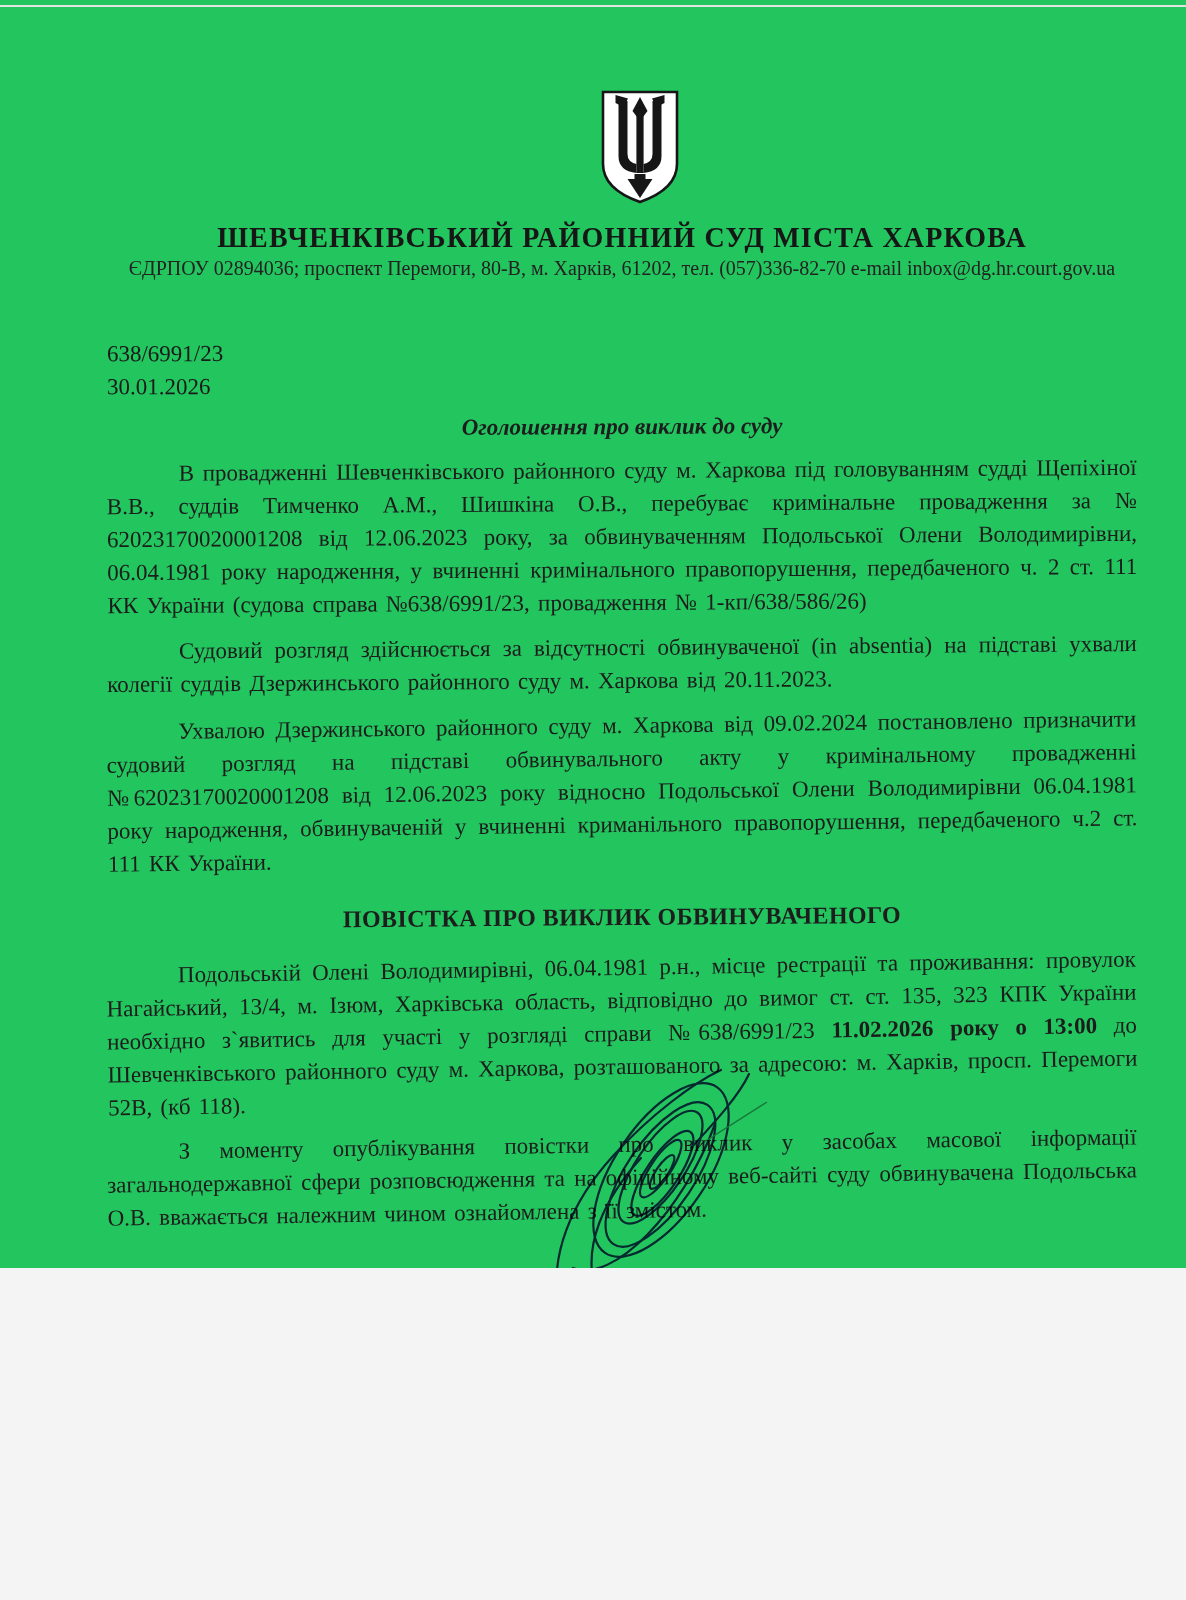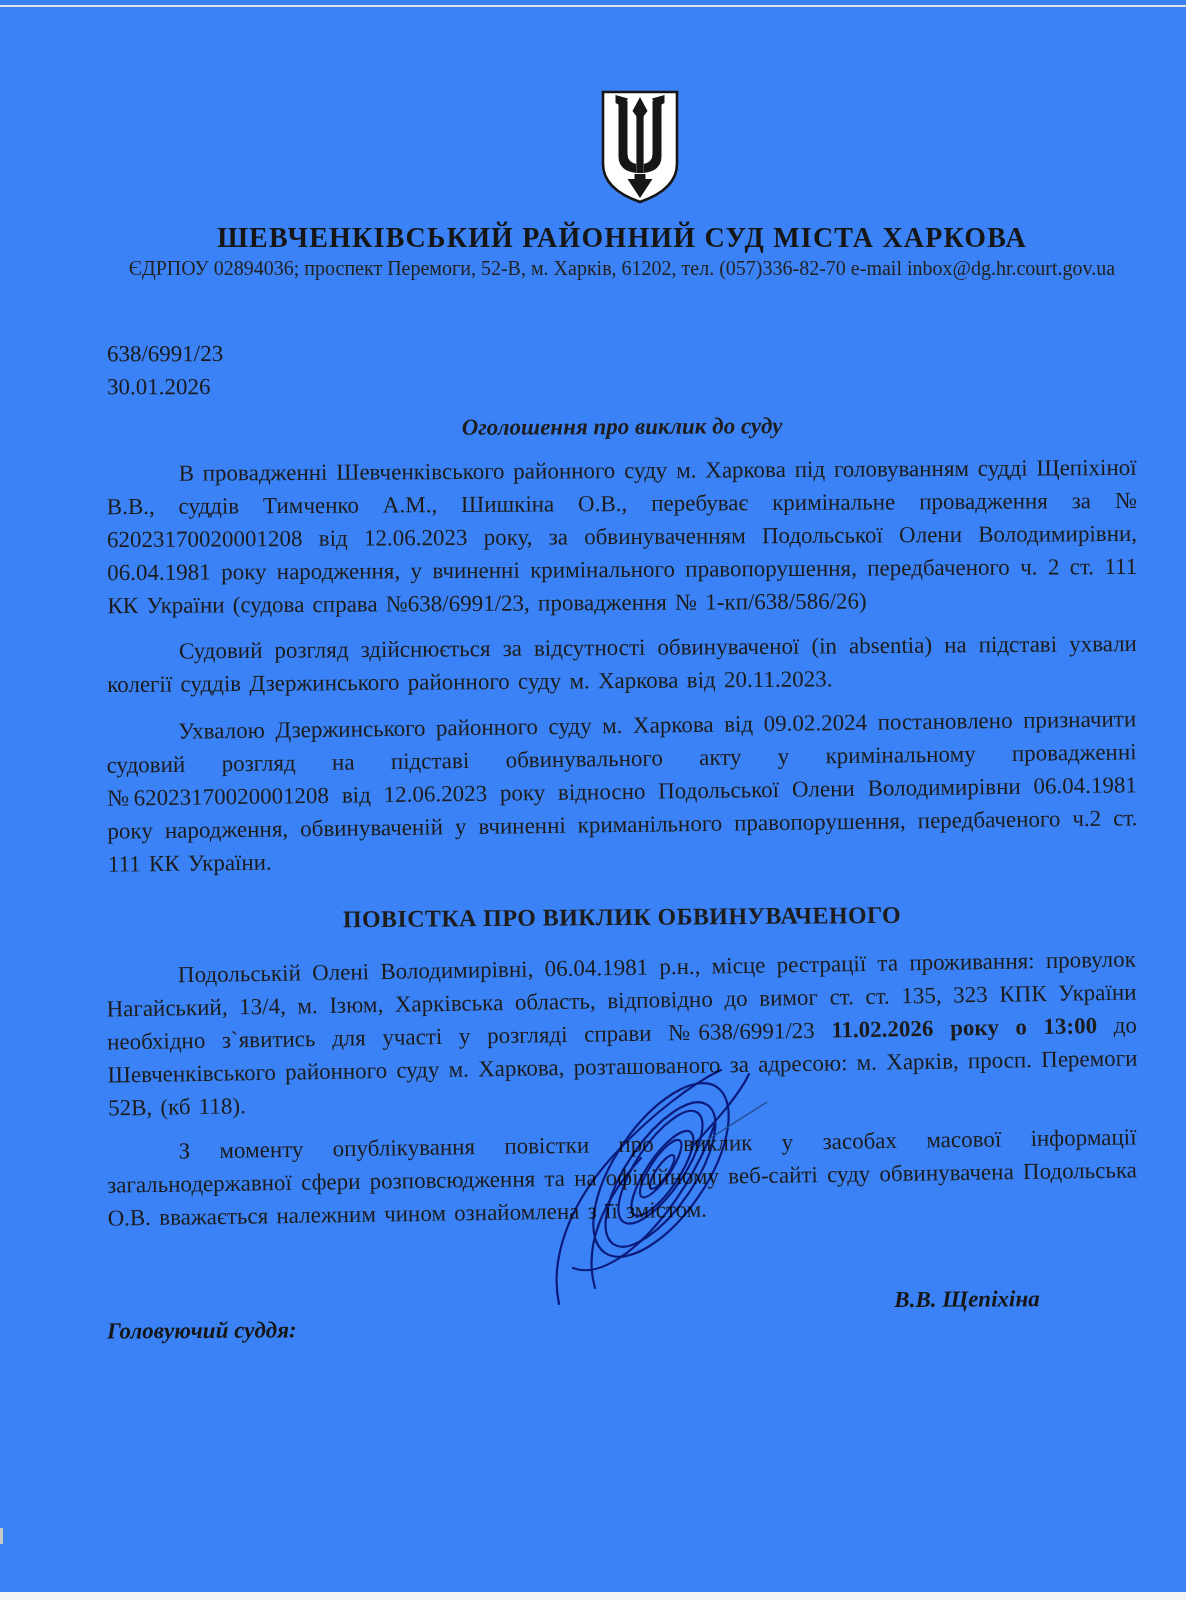--- a/index.html
+++ b/index.html
@@ -4,22 +4,22 @@
 <style>
   html,body{margin:0;padding:0;}
   body{
     width:1186px;height:1600px;
     background:#f4f4f4;
     font-family:"Liberation Serif","DejaVu Serif",serif;
     color:#1d1d1d;
     -webkit-font-smoothing:antialiased;
   }
   .page{
-    position:relative;width:1186px;height:1592px;
-    background:#3b82f6;overflow:hidden;
+    position:relative;width:1186px;height:1268px;
+    background:#22c55e;overflow:hidden;
   }
   .scan-edge-top{position:absolute;top:5px;left:0;width:100%;height:2px;background:#e2e2e2;}
   .scan-edge-bottom{position:absolute;top:1593px;left:0;width:100%;height:2px;background:#dadada;}
   .scan-speck{position:absolute;left:0;top:1528px;width:3px;height:16px;background:#c9c9c9;}
   .content{
     position:absolute;left:107px;top:0;width:1030px;
   }
   .emblem-wrap{
     width:86px;margin:88px auto 0 auto;
     transform:translateX(18px);
@@ -98,21 +98,21 @@
           <path d="M64.5 13 L55.5 13 L55.5 66 Q55.5 74 46.6 76 L46.6 85 Q64.5 83 64.5 68 Z"></path>
           <path d="M18.5 7 L31 10.5 L26.5 19 L18.5 15 Z"></path>
           <path d="M67.5 7 L55 10.5 L59.5 19 L67.5 15 Z"></path>
           <rect x="37.5" y="86" width="11" height="5"></rect>
           <path d="M30.5 91 L43 110 L55.5 91 Z"></path>
         </g>
       </svg>
     </div>
 
     <div class="court-name">ШЕВЧЕНКІВСЬКИЙ РАЙОННИЙ СУД МІСТА ХАРКОВА</div>
-    <div class="court-details">ЄДРПОУ 02894036; проспект Перемоги, 52-В, м. Харків, 61202, тел. (057)336-82-70 e-mail inbox@dg.hr.court.gov.ua</div>
+    <div class="court-details">ЄДРПОУ 02894036; проспект Перемоги, 80-В, м. Харків, 61202, тел. (057)336-82-70 e-mail inbox@dg.hr.court.gov.ua</div>
 
     <div class="case-block">
       <div>638/6991/23</div>
       <div>30.01.2026</div>
     </div>
 
     <div class="doc-title">Оголошення про виклик до суду</div>
 
     <p class="para p1">В провадженні Шевченківського районного суду м. Харкова під головуванням судді Щепіхіної В.В., суддів Тимченко А.М., Шишкіна О.В., перебуває кримінальне провадження за № 62023170020001208 від 12.06.2023 року, за обвинуваченням Подольської Олени Володимирівни, 06.04.1981 року народження, у вчиненні кримінального правопорушення, передбаченого ч. 2 ст. 111 КК України (судова справа №638/6991/23, провадження № 1-кп/638/586/26)</p>
 

